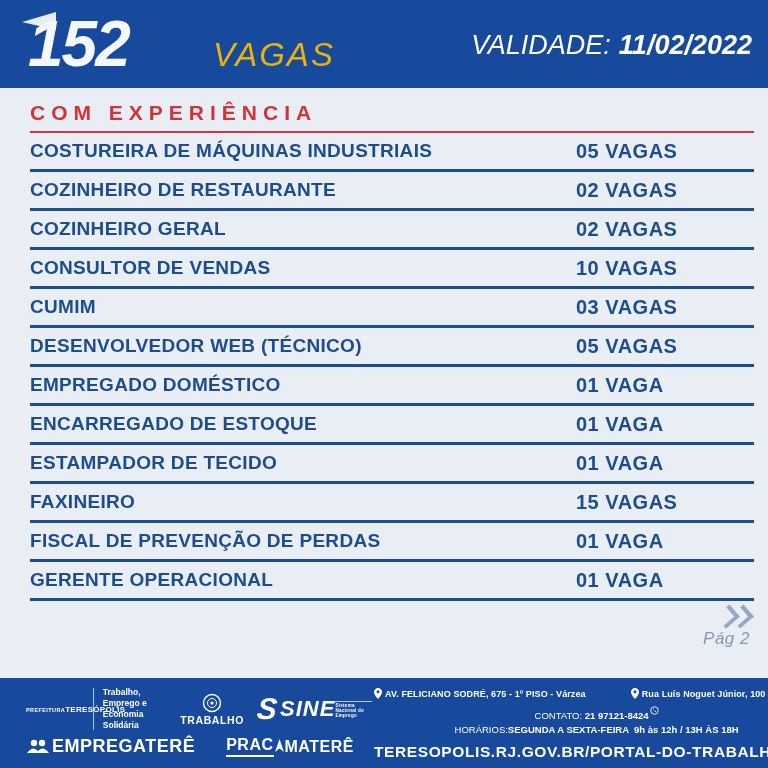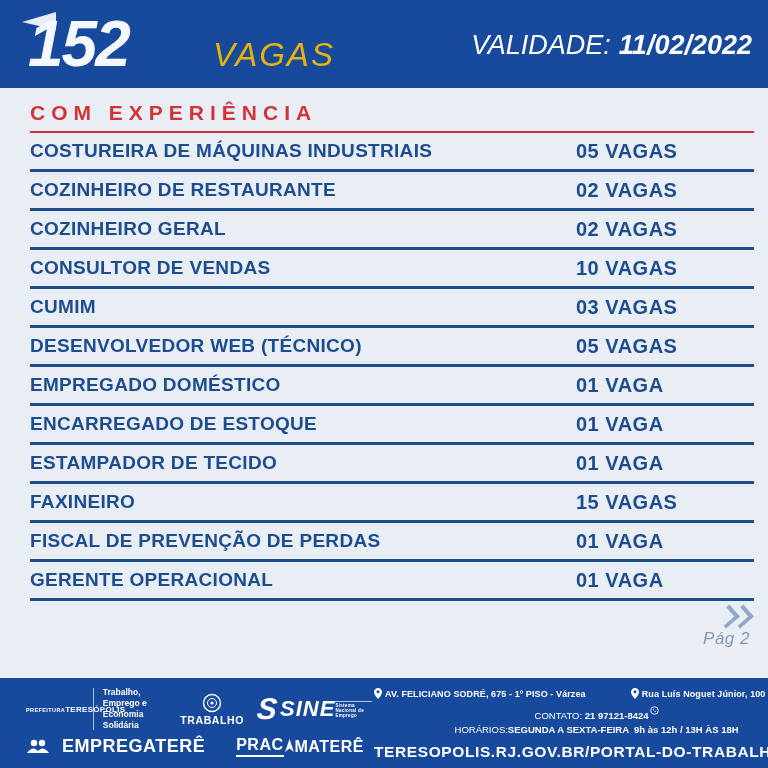--- a/index.html
+++ b/index.html
@@ -53,21 +53,21 @@
   .logo-divider{width:1px;height:42px;background:rgba(255,255,255,.65);}
   .secretaria{width:90px;font-size:8.5px;font-weight:700;line-height:1.3;}
   .trabalho-logo{display:flex;flex-direction:column;align-items:center;width:66px;}
   .trabalho-label{font-size:10.5px;font-weight:800;letter-spacing:.6px;margin-top:1px;}
   .sine-logo{display:flex;align-items:center;gap:3px;margin-left:4px;}
   .sine-s{font-size:30px;font-weight:800;font-style:italic;line-height:1;transform:skewX(-6deg);}
   .sine-text{display:flex;flex-direction:row;align-items:center;}
   .sine-name{font-size:22px;font-weight:800;font-style:italic;line-height:1;letter-spacing:1px;}
   .sine-sub{font-size:4.5px;font-weight:600;letter-spacing:.3px;margin-top:1px;border-top:1px solid rgba(255,255,255,.7);padding-top:1px;}
   .brand-row{display:flex;align-items:center;margin-top:4px;}
-  .empregatere{display:flex;align-items:center;gap:12px;}
+  .empregatere{display:flex;align-items:center;gap:2px;}
   .empregatere-label{font-size:18px;font-weight:800;letter-spacing:.5px;}
   .pracimatere{display:flex;align-items:center;margin-left:31px;font-size:16px;font-weight:800;letter-spacing:.5px;}
   .prac-prefix{border-bottom:2px solid #fff;padding-bottom:1px;}
   .cursor-icon-wrap{margin:0 1px;display:inline-flex;}
 
   .footer-right{flex:1;padding:10px 12px 0 2px;}
   .addresses{display:flex;justify-content:space-between;font-size:9px;font-weight:600;letter-spacing:.1px;}
   .addr{display:flex;align-items:center;gap:3px;white-space:nowrap;}
   .contact-line{text-align:center;font-size:9.5px;margin-top:7px;}
   .contact-label{font-weight:500;}

